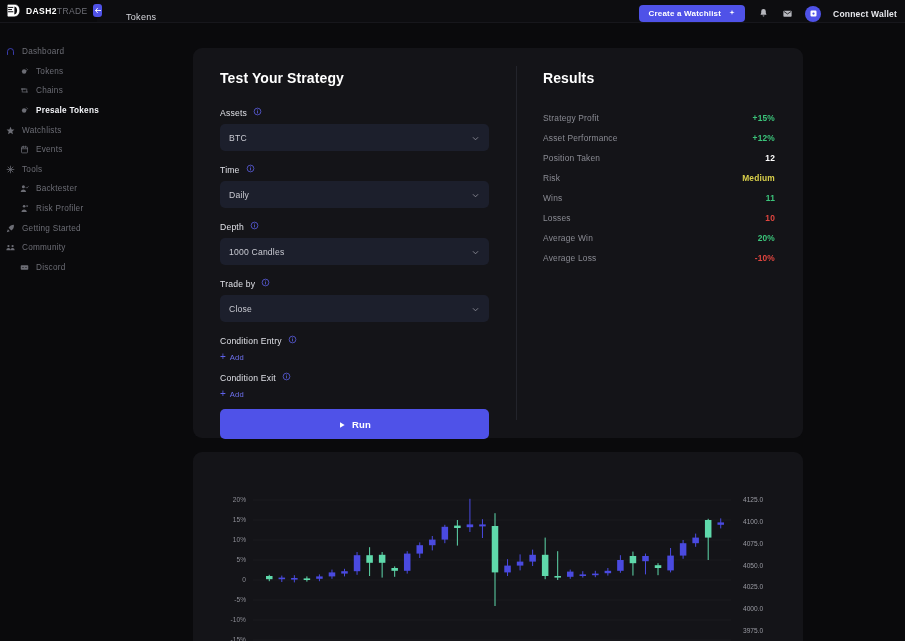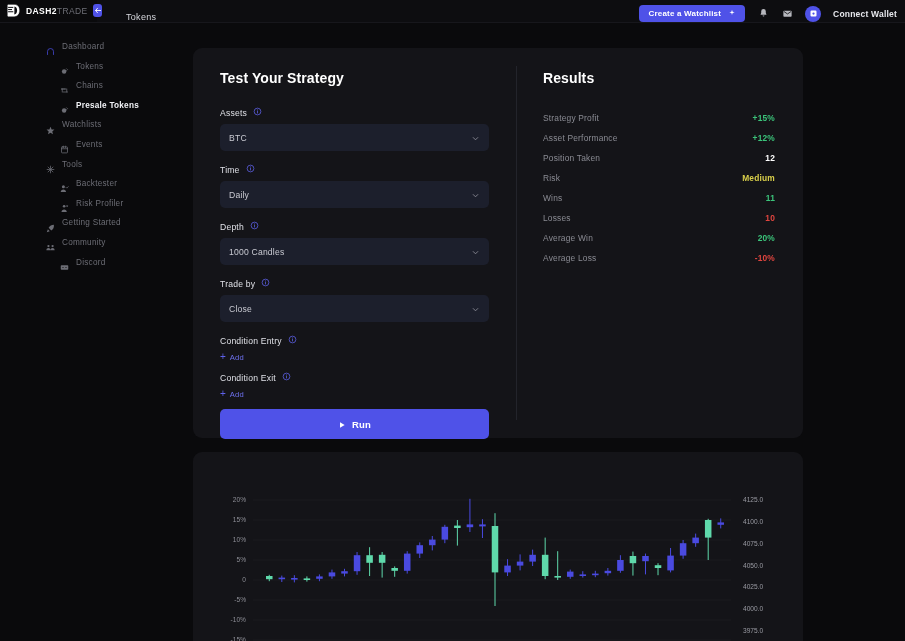--- a/index.html
+++ b/index.html
@@ -40,22 +40,22 @@
   .avatar { width: 16px; height: 16px; border-radius: 50%; background: #4f52e8;
             display: flex; align-items: center; justify-content: center; }
   .wallet-label { font-size: 8.5px; color: #e6e7ec; font-weight: 600; letter-spacing: .2px;
                   cursor: pointer; white-space: nowrap; }
 
   
   .sidebar {
     position: absolute; top: 23px; left: 0; width: 97px; height: 618px;
     background: #0a0a0c; padding-top: 19px; z-index: 10;
   }
-  .s-item { display: flex; height: 19.6px; cursor: pointer;
-            position: relative; padding-left: 40px; }
+  .s-item { display: flex; align-items: center; height: 19.6px; cursor: pointer;
+            position: relative; }
   .s-item .s-ico { width: 14px; display: flex; justify-content: center;
                    align-items: center; flex: 0 0 auto; }
   .s-item .s-lbl { font-size: 8.2px; color: #6c6d75; letter-spacing: .25px; white-space: nowrap; }
   .s-item.lvl0 .s-ico { margin-left: 3px; }
   .s-item.lvl0 .s-lbl { margin-left: 5px; }
   .s-item.lvl1 .s-ico { margin-left: 17px; }
   .s-item.lvl1 .s-lbl { margin-left: 5px; }
   .s-item.active .s-lbl { color: #f2f3f7; font-weight: 700; }
 
   

